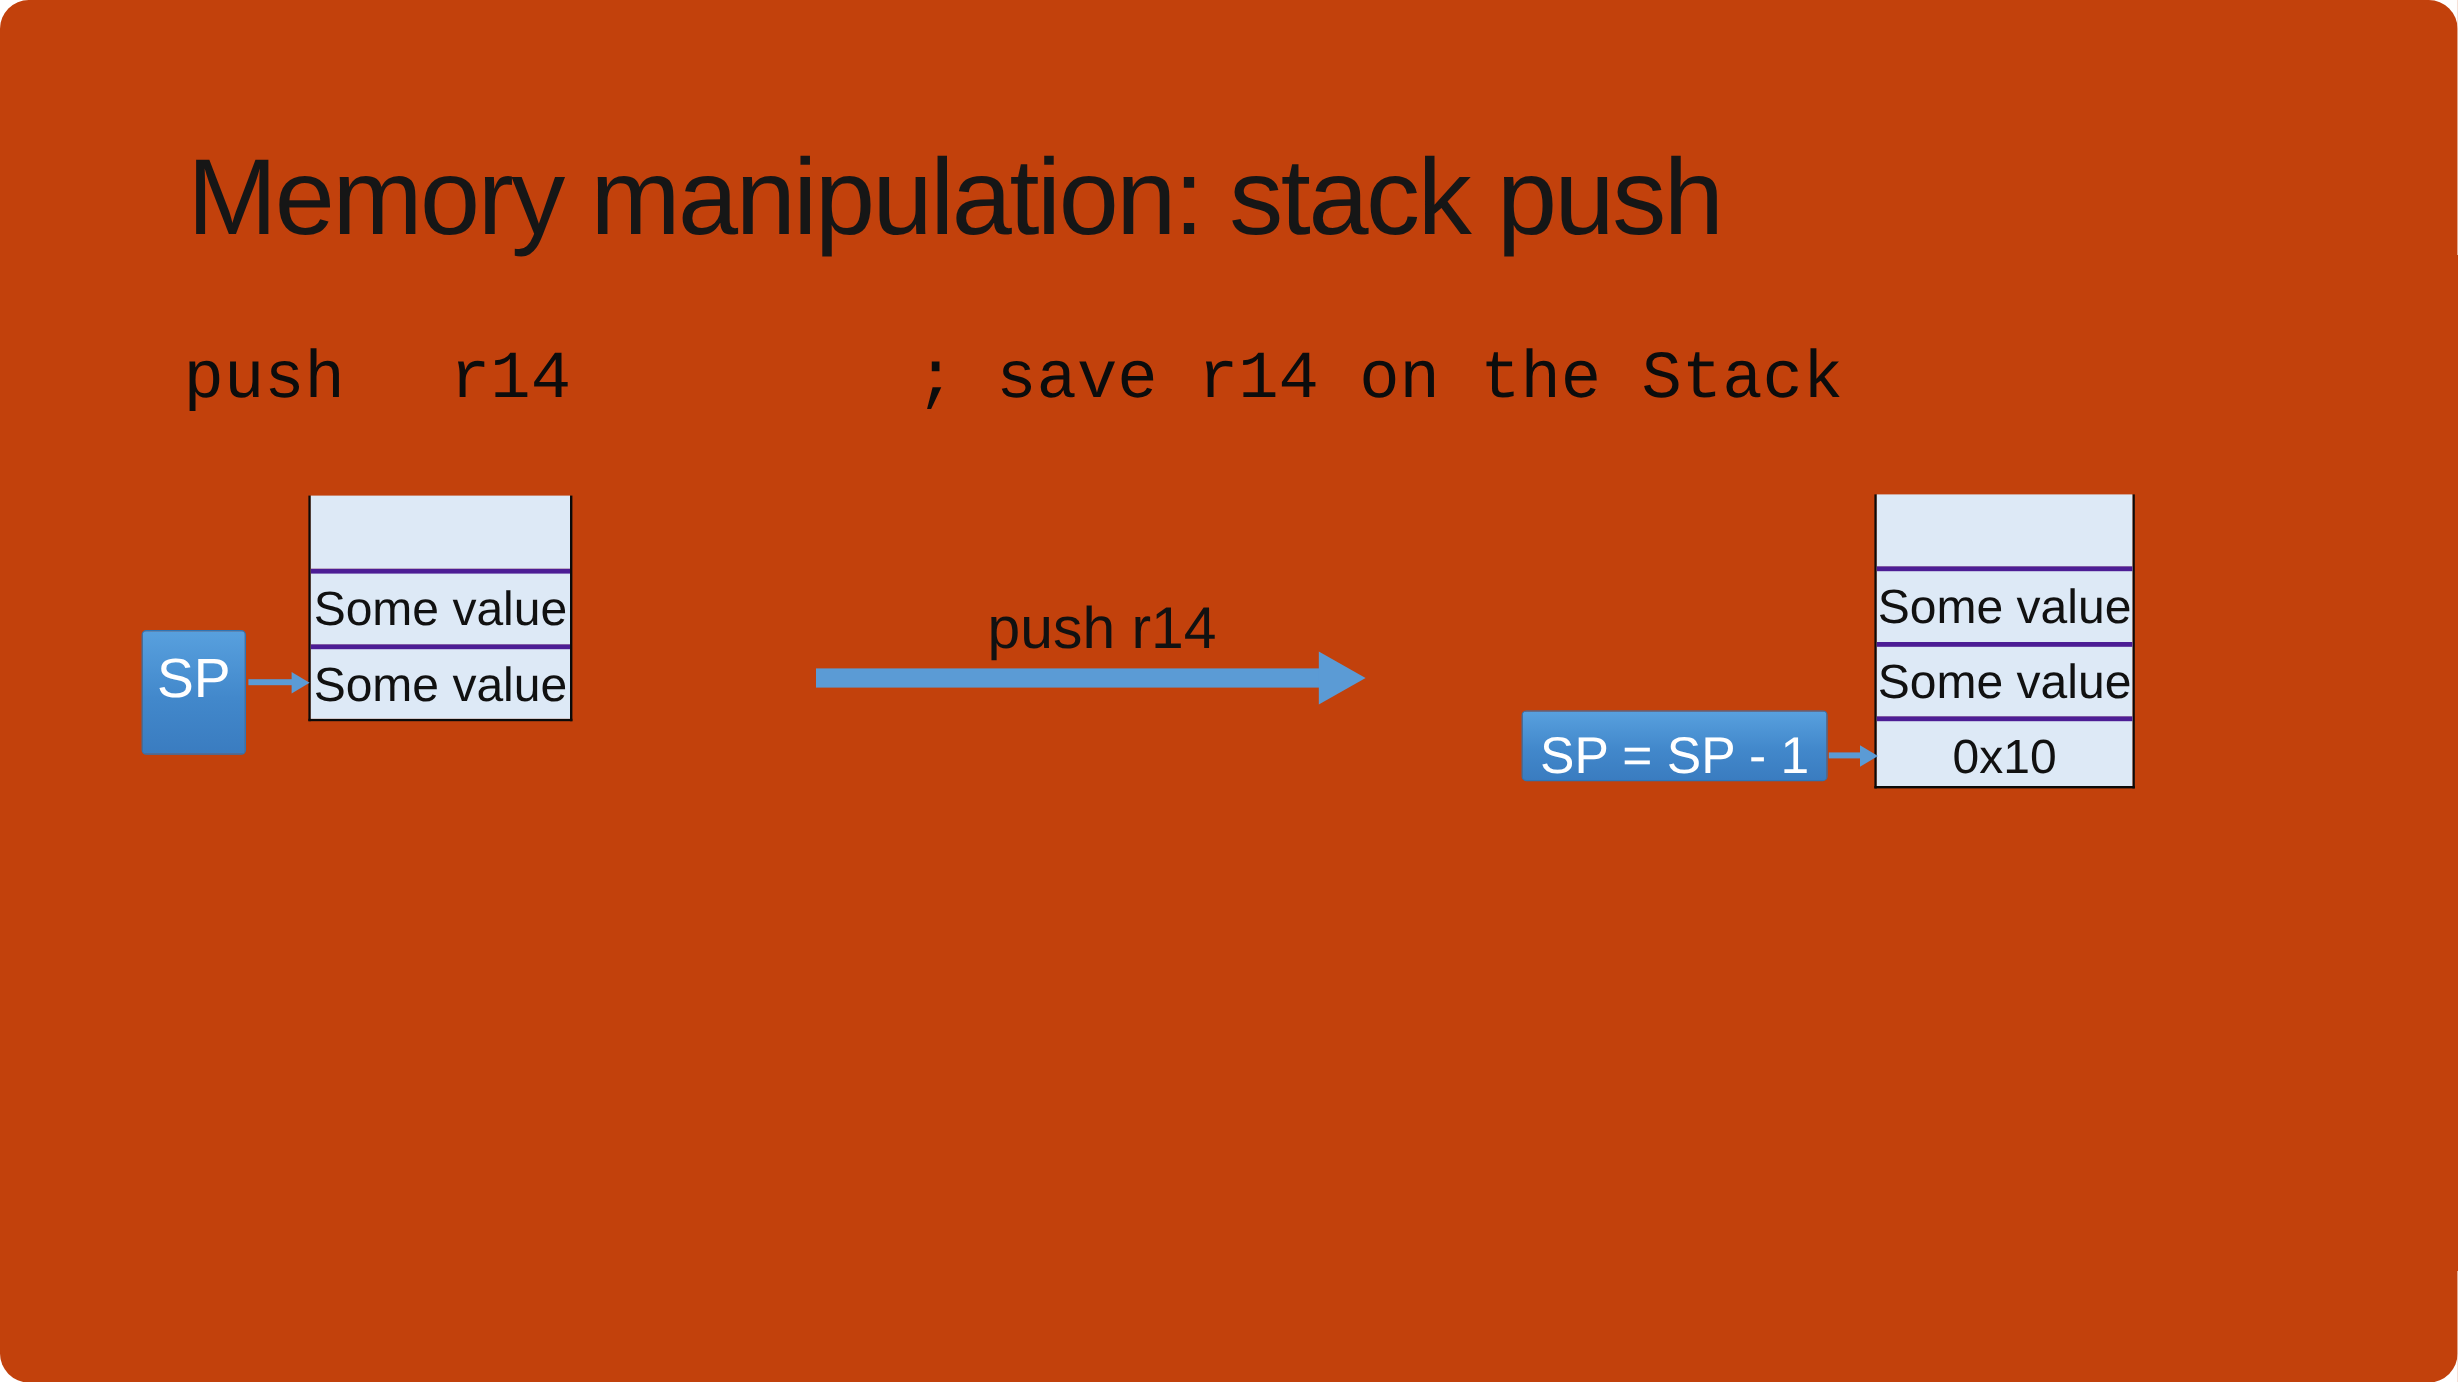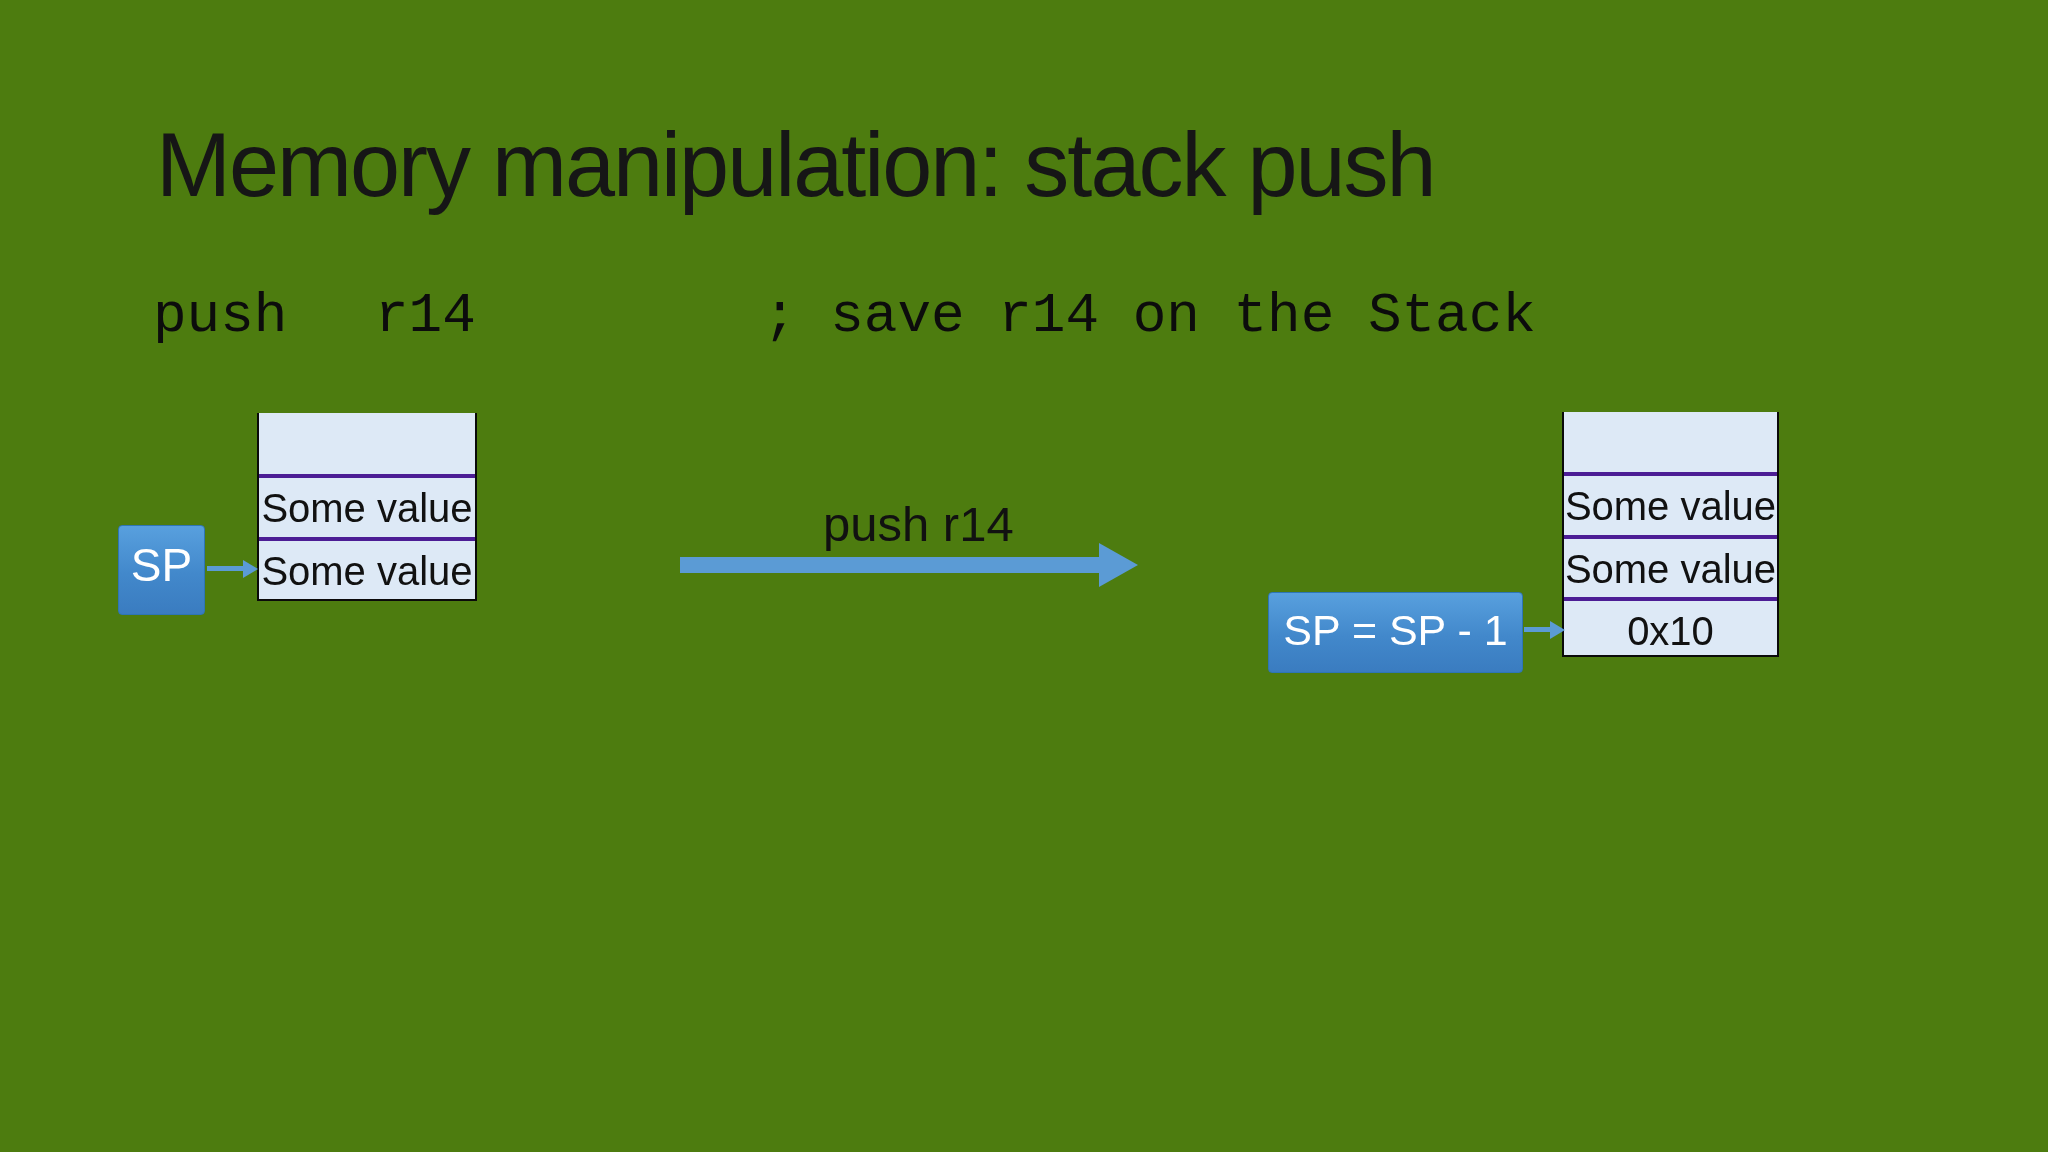--- a/index.html
+++ b/index.html
@@ -1,23 +1,24 @@
 <!DOCTYPE html>
 <html><head>
 <meta charset="utf-8">
 <style>
   html, body { margin: 0; padding: 0; background: #ffffff; }
   .slide {
     position: relative;
     width: 2048px;
     height: 1152px;
-    background: #4d7c0f;
+    background: #c2410c;
     overflow: hidden;
     font-family: "Liberation Sans", sans-serif;
     color: #111111;
+    border-radius: 24px;
   }
   .abs { position: absolute; }
 
   
   .title {
     left: 156px; top: 120px;
     font-size: 90px;
     font-weight: 300;
     letter-spacing: -2px;
     line-height: 1.0;
@@ -79,25 +80,25 @@
   .pointer-box {
     background: linear-gradient(180deg, #58a0de 0%, #4288cb 55%, #3a7cc0 100%);
     border: 1px solid #2e75b5;
     border-radius: 4px;
     box-sizing: border-box;
     color: #ffffff;
     text-align: center;
     white-space: nowrap;
   }
   .sp-box {
-    left: 118px; top: 525px; width: 87px; height: 90px;
+    left: 118px; top: 525px; width: 87px; height: 104px;
     font-size: 46px; line-height: 79px;
   }
   .sp-update-box {
-    left: 1268px; top: 592px; width: 255px; height: 81px;
+    left: 1268px; top: 592px; width: 255px; height: 59px;
     font-size: 43px; line-height: 75px;
   }
 
   
   .ptr-shaft { background: #5b9bd5; height: 5px; }
   .ptr-head {
     width: 0; height: 0;
     border-top: 9px solid transparent;
     border-bottom: 9px solid transparent;
     border-left: 15px solid #5b9bd5;

